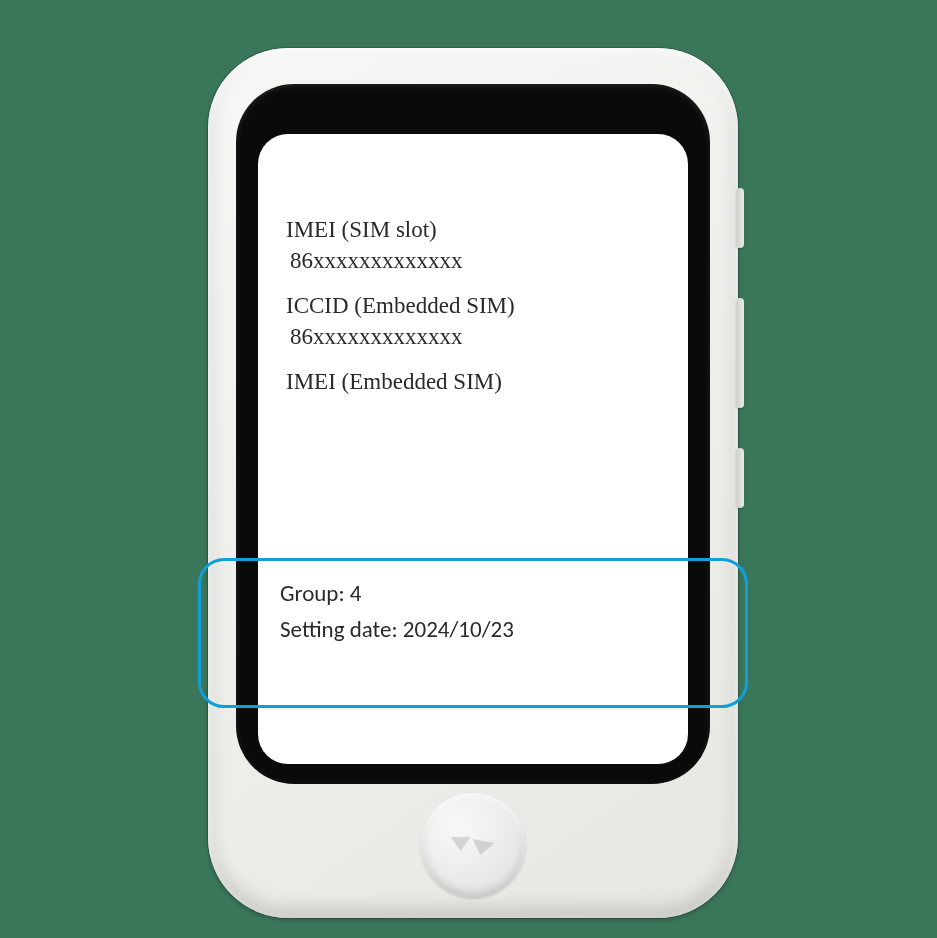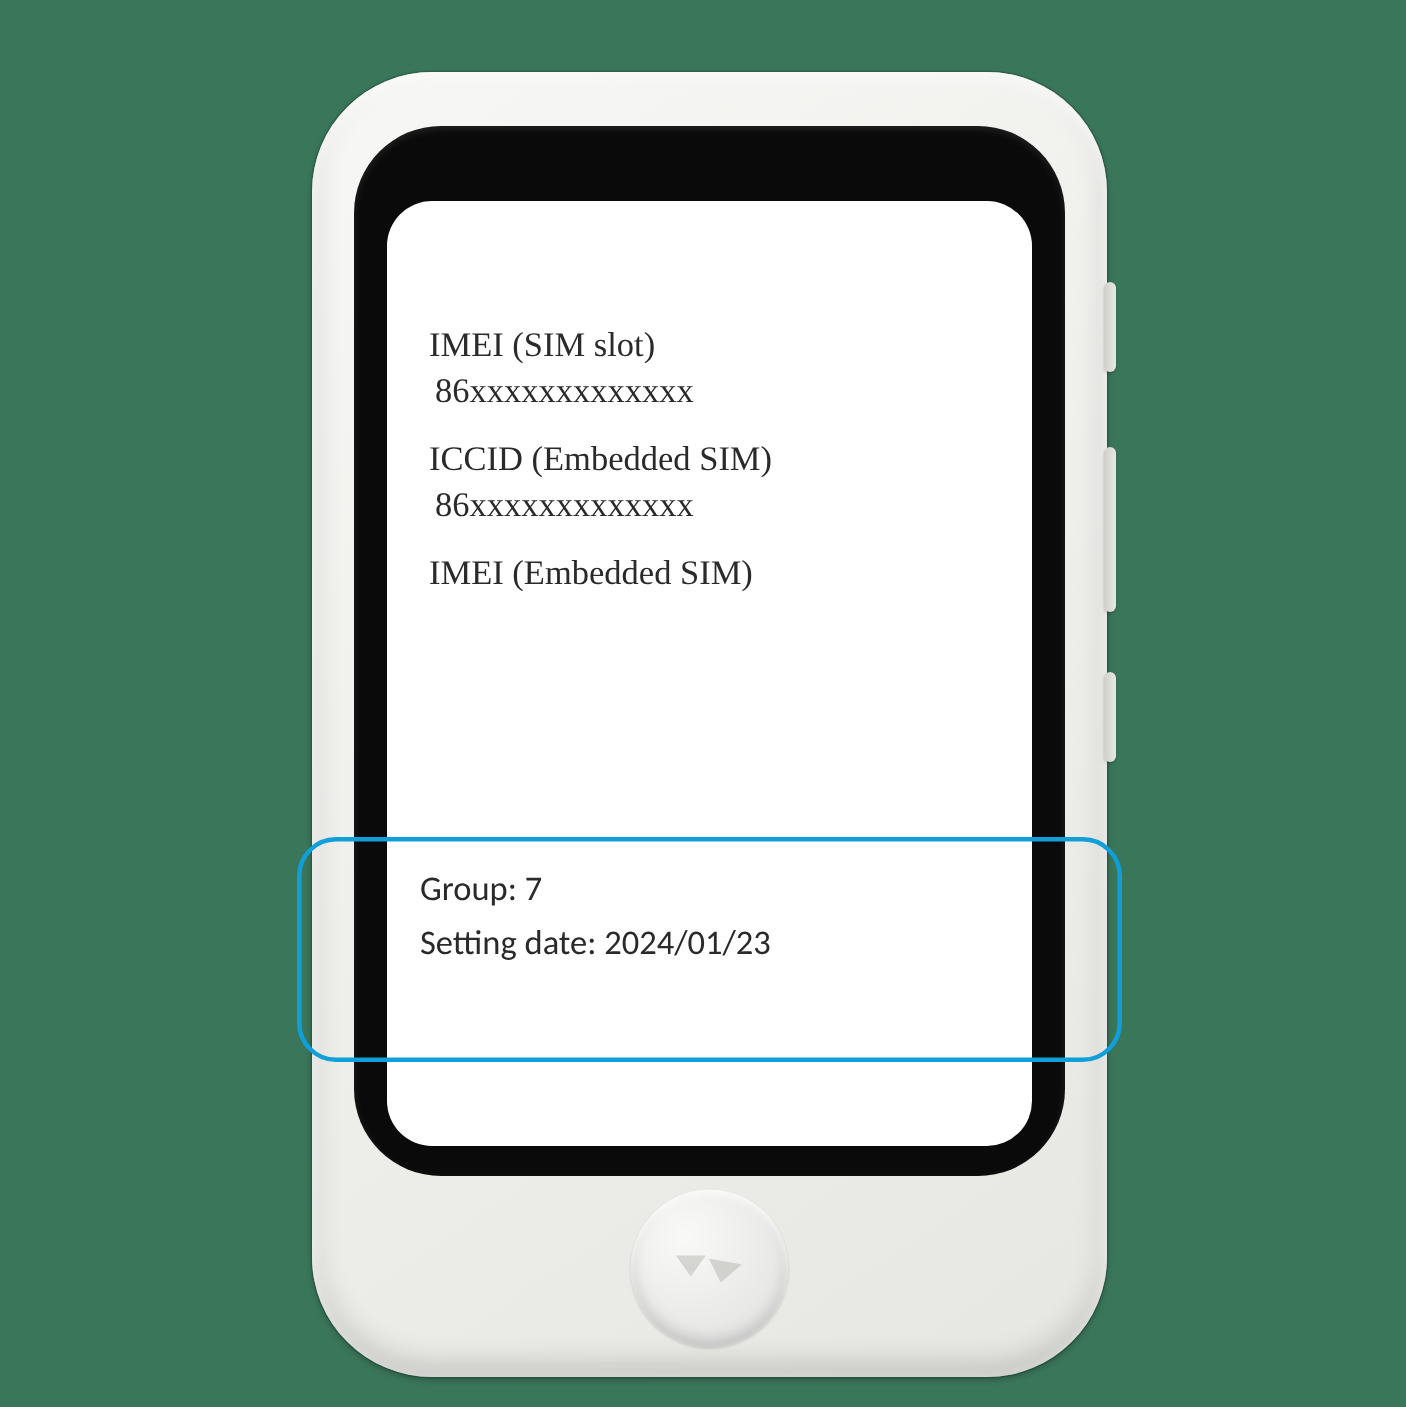--- a/index.html
+++ b/index.html
@@ -148,17 +148,17 @@
 
   <div class="home-btn">
     <svg width="46" height="30" viewBox="0 0 46 30">
       <polygon points="10,20 0,6 20,6" fill="#9a9a95"></polygon>
       <polygon points="30,24 22,8 44,12" fill="#9a9a95"></polygon>
     </svg>
   </div>
 </div>
 
 <div class="lower-text">
-  <div>Group: 7</div>
-  <div>Setting date: 2024/01/23</div>
+  <div>Group: 4</div>
+  <div>Setting date: 2024/10/23</div>
 </div>
 
 <div class="callout"></div>
 
 </body></html>

